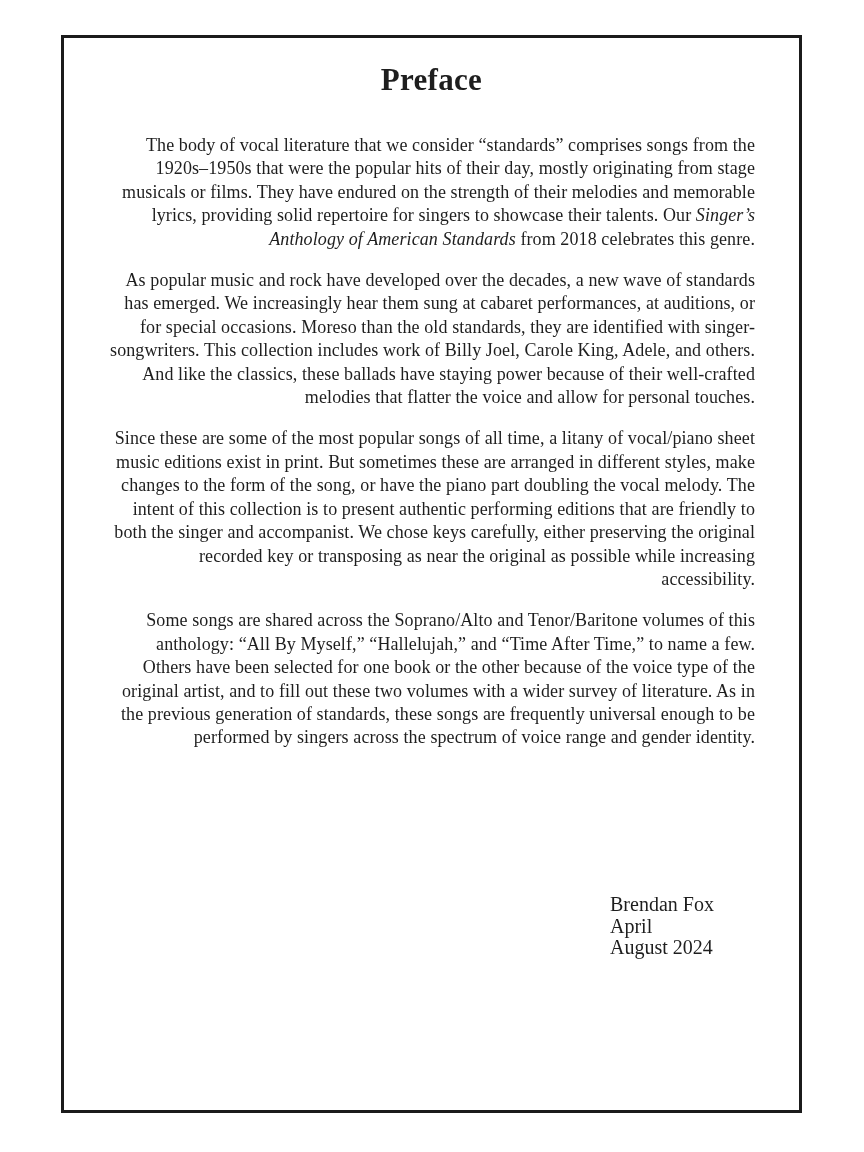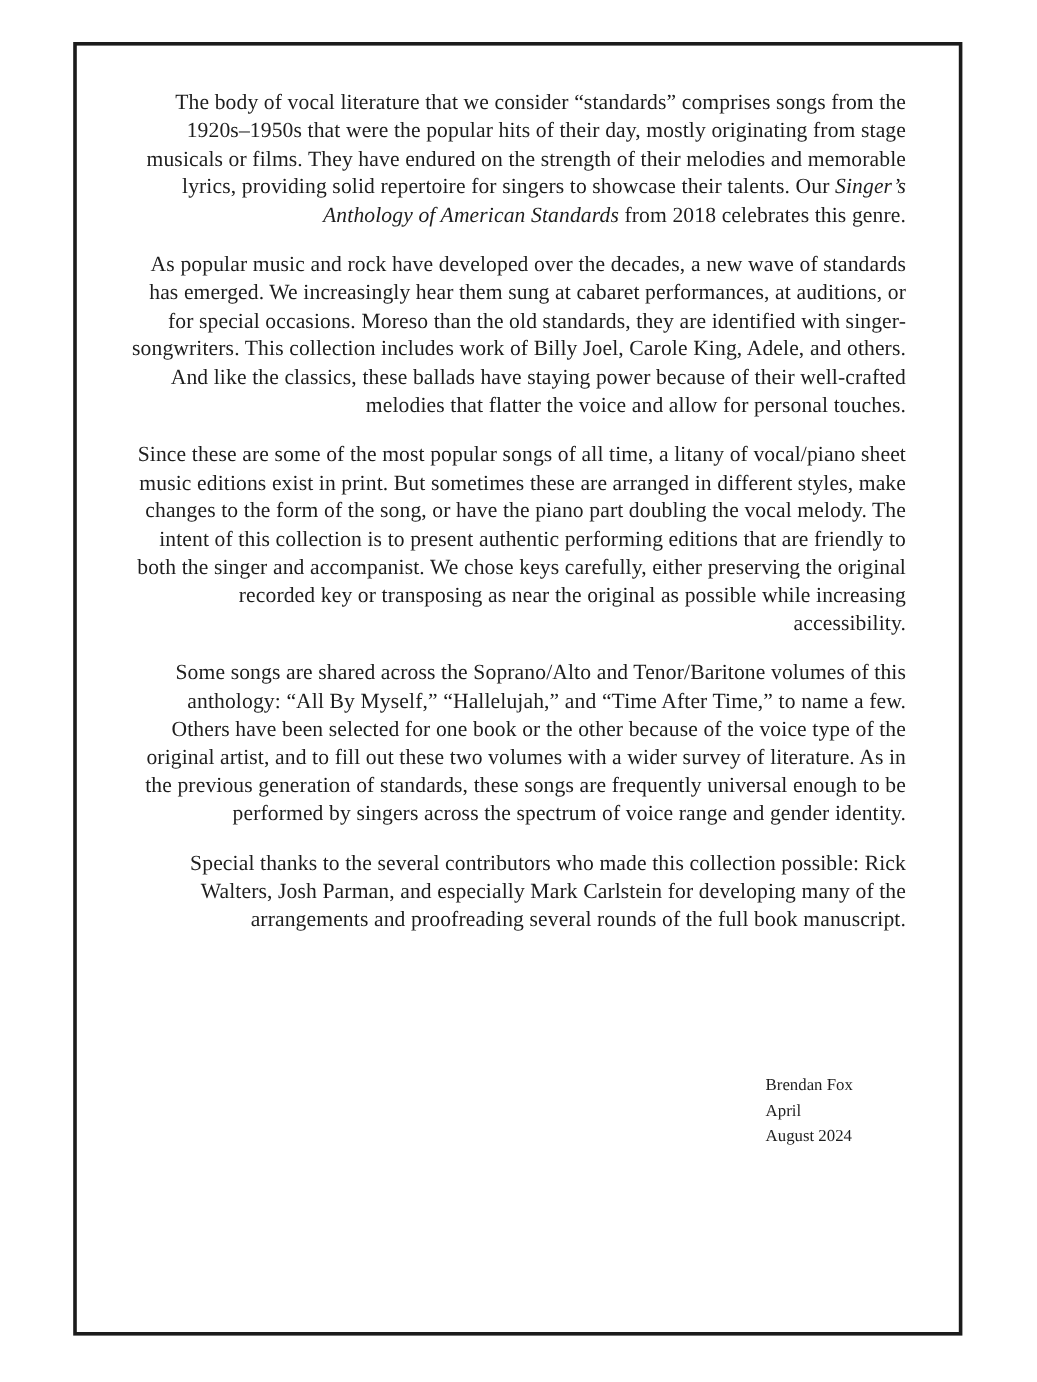--- a/index.html
+++ b/index.html
@@ -45,38 +45,38 @@
     line-height: 23.4px;
     margin: 0 0 18px 0;
     text-align: right;
     letter-spacing: 0.1px;
   }
   .body-text em {
     font-style: italic;
   }
   .signature {
     position: absolute;
-    left: 574px;
+    left: 546px;
     top: 856px;
-    font-size: 14px;
+    font-size: 20px;
     line-height: 21.5px;
     white-space: nowrap;
   }
 </style>
 </head>
 <body>
 
 <div class="frame">
+  <h1 class="title">Preface</h1>
 
   <div class="body-text" id="paragraphs">
       <p><span>The body of vocal literature that we consider “standards” comprises songs from the 1920s–1950s that were the popular hits of their day, mostly originating from stage musicals or films. They have endured on the strength of their melodies and memorable lyrics, providing solid repertoire for singers to showcase their talents. Our </span><em>Singer’s Anthology of American Standards</em><span> from 2018 celebrates this genre.</span></p>
       <p><span>As popular music and rock have developed over the decades, a new wave of standards has emerged. We increasingly hear them sung at cabaret performances, at auditions, or for special occasions. Moreso than the old standards, they are identified with singer-songwriters. This collection includes work of Billy Joel, Carole King, Adele, and others. And like the classics, these ballads have staying power because of their well-crafted melodies that flatter the voice and allow for personal touches.</span></p>
       <p><span>Since these are some of the most popular songs of all time, a litany of vocal/piano sheet music editions exist in print. But sometimes these are arranged in different styles, make changes to the form of the song, or have the piano part doubling the vocal melody. The intent of this collection is to present authentic performing editions that are friendly to both the singer and accompanist. We chose keys carefully, either preserving the original recorded key or transposing as near the original as possible while increasing accessibility.</span></p>
       <p><span>Some songs are shared across the Soprano/Alto and Tenor/Baritone volumes of this anthology: “All By Myself,” “Hallelujah,” and “Time After Time,” to name a few. Others have been selected for one book or the other because of the voice type of the original artist, and to fill out these two volumes with a wider survey of literature. As in the previous generation of standards, these songs are frequently universal enough to be performed by singers across the spectrum of voice range and gender identity.</span></p>
-      <p><span>Special thanks to the several contributors who made this collection possible: Rick Walters, Josh Parman, and especially Mark Carlstein for developing many of the arrangements and proofreading several rounds of the full book manuscript.</span></p>
     </div>
 
   <div class="signature">
     <div>Brendan Fox</div>
     <div>April</div>
     <div>August 2024</div>
   </div>
 </div>
 
 </body></html>

